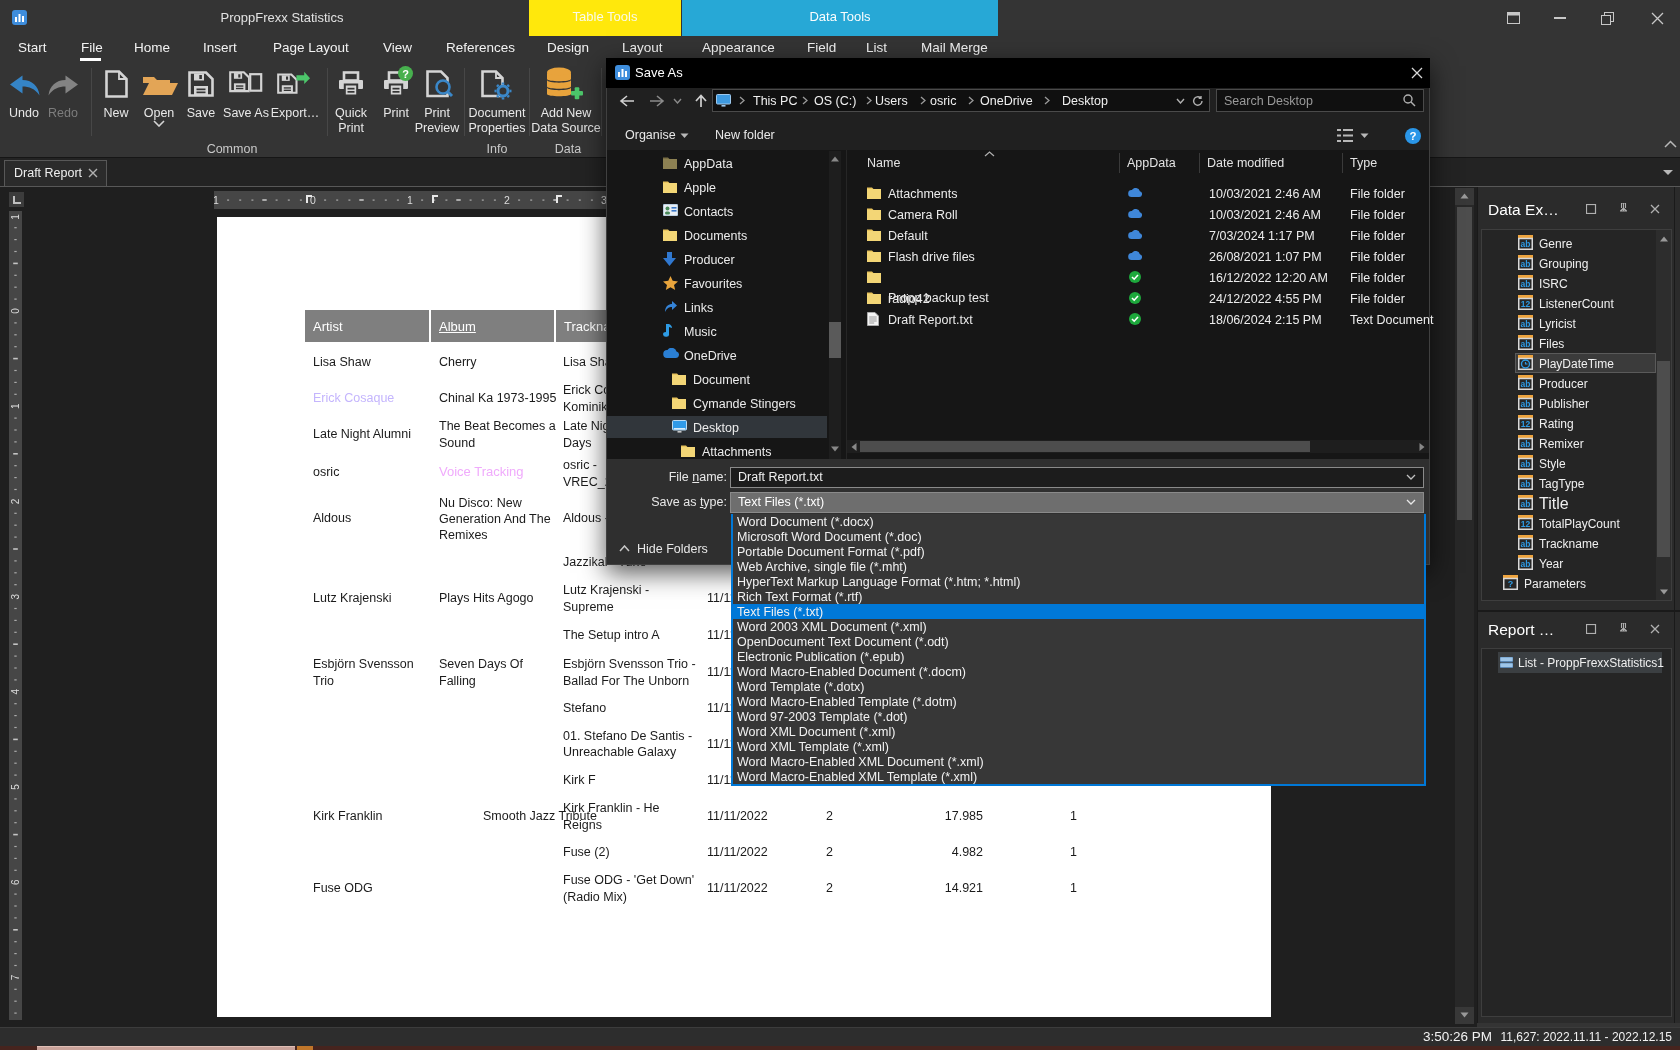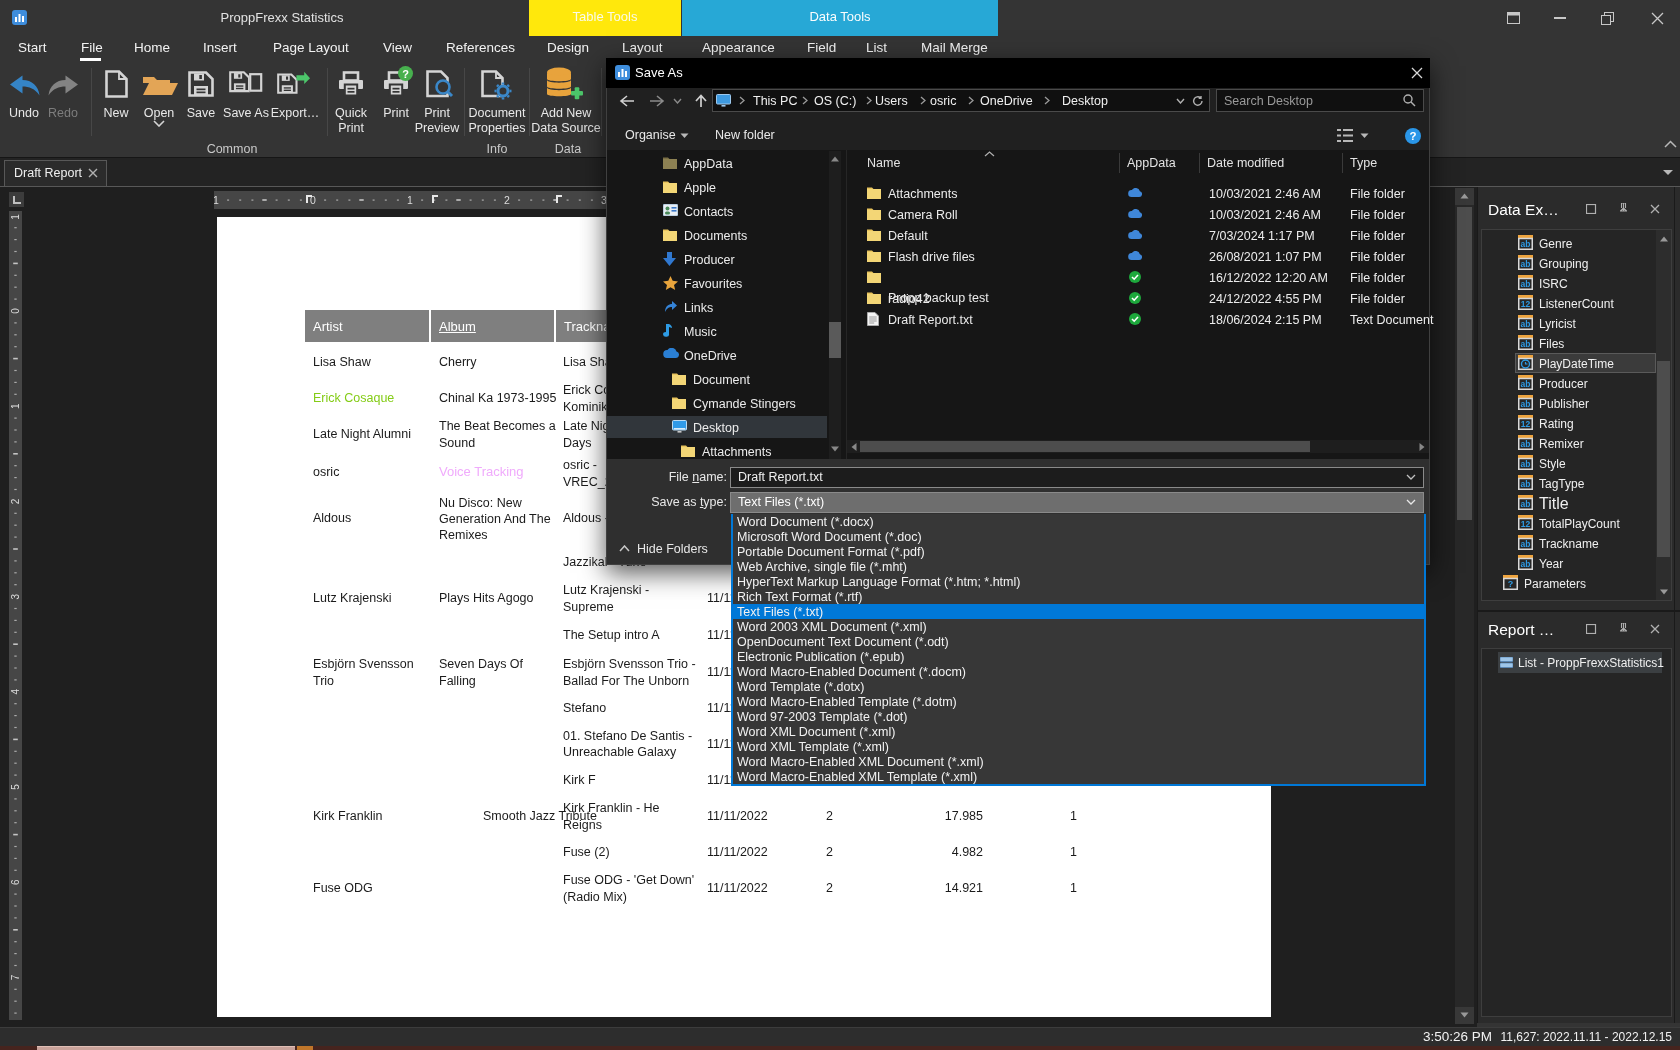--- a/index.html
+++ b/index.html
@@ -380,21 +380,21 @@
 <div class="txt" style="left:708px;top:317.2px;font-size:13px;color:#ffffff;line-height:19.5px;">PlayDateTime</div>
 <div class="abs" style="left:790px;top:310px;width:48px;height:32px;background:#7f7f7f;"></div>
 <div class="txt" style="left:798px;top:317.2px;font-size:13px;color:#ffffff;line-height:19.5px;">Listener</div>
 <div class="abs" style="left:840px;top:310px;width:148px;height:32px;background:#7f7f7f;"></div>
 <div class="txt" style="left:848px;top:317.2px;font-size:13px;color:#ffffff;line-height:19.5px;">TotalPlaytime</div>
 <div class="abs" style="left:990px;top:310px;width:90px;height:32px;background:#7f7f7f;"></div>
 <div class="txt" style="left:998px;top:317.2px;font-size:13px;color:#ffffff;line-height:19.5px;">Rating</div>
 <div class="txt" style="left:313px;top:352.6px;font-size:12.5px;color:#1b1b1b;line-height:18.75px;">Lisa Shaw</div>
 <div class="txt" style="left:439px;top:352.6px;font-size:12.5px;color:#1b1b1b;line-height:18.75px;">Cherry</div>
 <div class="txt" style="left:563px;top:352.6px;font-size:12.5px;color:#1b1b1b;line-height:18.75px;">Lisa Shaw - Cherry</div>
-<div class="txt" style="left:313px;top:388.6px;font-size:12.5px;color:#84cc16;line-height:18.75px;">Erick Cosaque</div>
+<div class="txt" style="left:313px;top:388.6px;font-size:12.5px;color:#c4b5fd;line-height:18.75px;">Erick Cosaque</div>
 <div class="txt" style="left:439px;top:388.6px;font-size:12.5px;color:#1b1b1b;line-height:18.75px;">Chinal Ka 1973-1995</div>
 <div class="txt" style="left:563px;top:380.6px;font-size:12.5px;color:#1b1b1b;line-height:18.75px;">Erick Cosaque -</div>
 <div class="txt" style="left:563px;top:397.6px;font-size:12.5px;color:#1b1b1b;line-height:18.75px;">Kominiki</div>
 <div class="txt" style="left:313px;top:424.6px;font-size:12.5px;color:#1b1b1b;line-height:18.75px;">Late Night Alumni</div>
 <div class="txt" style="left:439px;top:416.6px;font-size:12.5px;color:#1b1b1b;line-height:18.75px;">The Beat Becomes a</div>
 <div class="txt" style="left:439px;top:433.6px;font-size:12.5px;color:#1b1b1b;line-height:18.75px;">Sound</div>
 <div class="txt" style="left:563px;top:416.6px;font-size:12.5px;color:#1b1b1b;line-height:18.75px;">Late Night - Best</div>
 <div class="txt" style="left:563px;top:433.6px;font-size:12.5px;color:#1b1b1b;line-height:18.75px;">Days</div>
 <div class="txt" style="left:313px;top:462.6px;font-size:12.5px;color:#1b1b1b;line-height:18.75px;">osric</div>
 <div class="txt" style="left:439px;top:462.6px;font-size:13px;color:#f0abfc;line-height:18.75px;">Voice Tracking</div>

